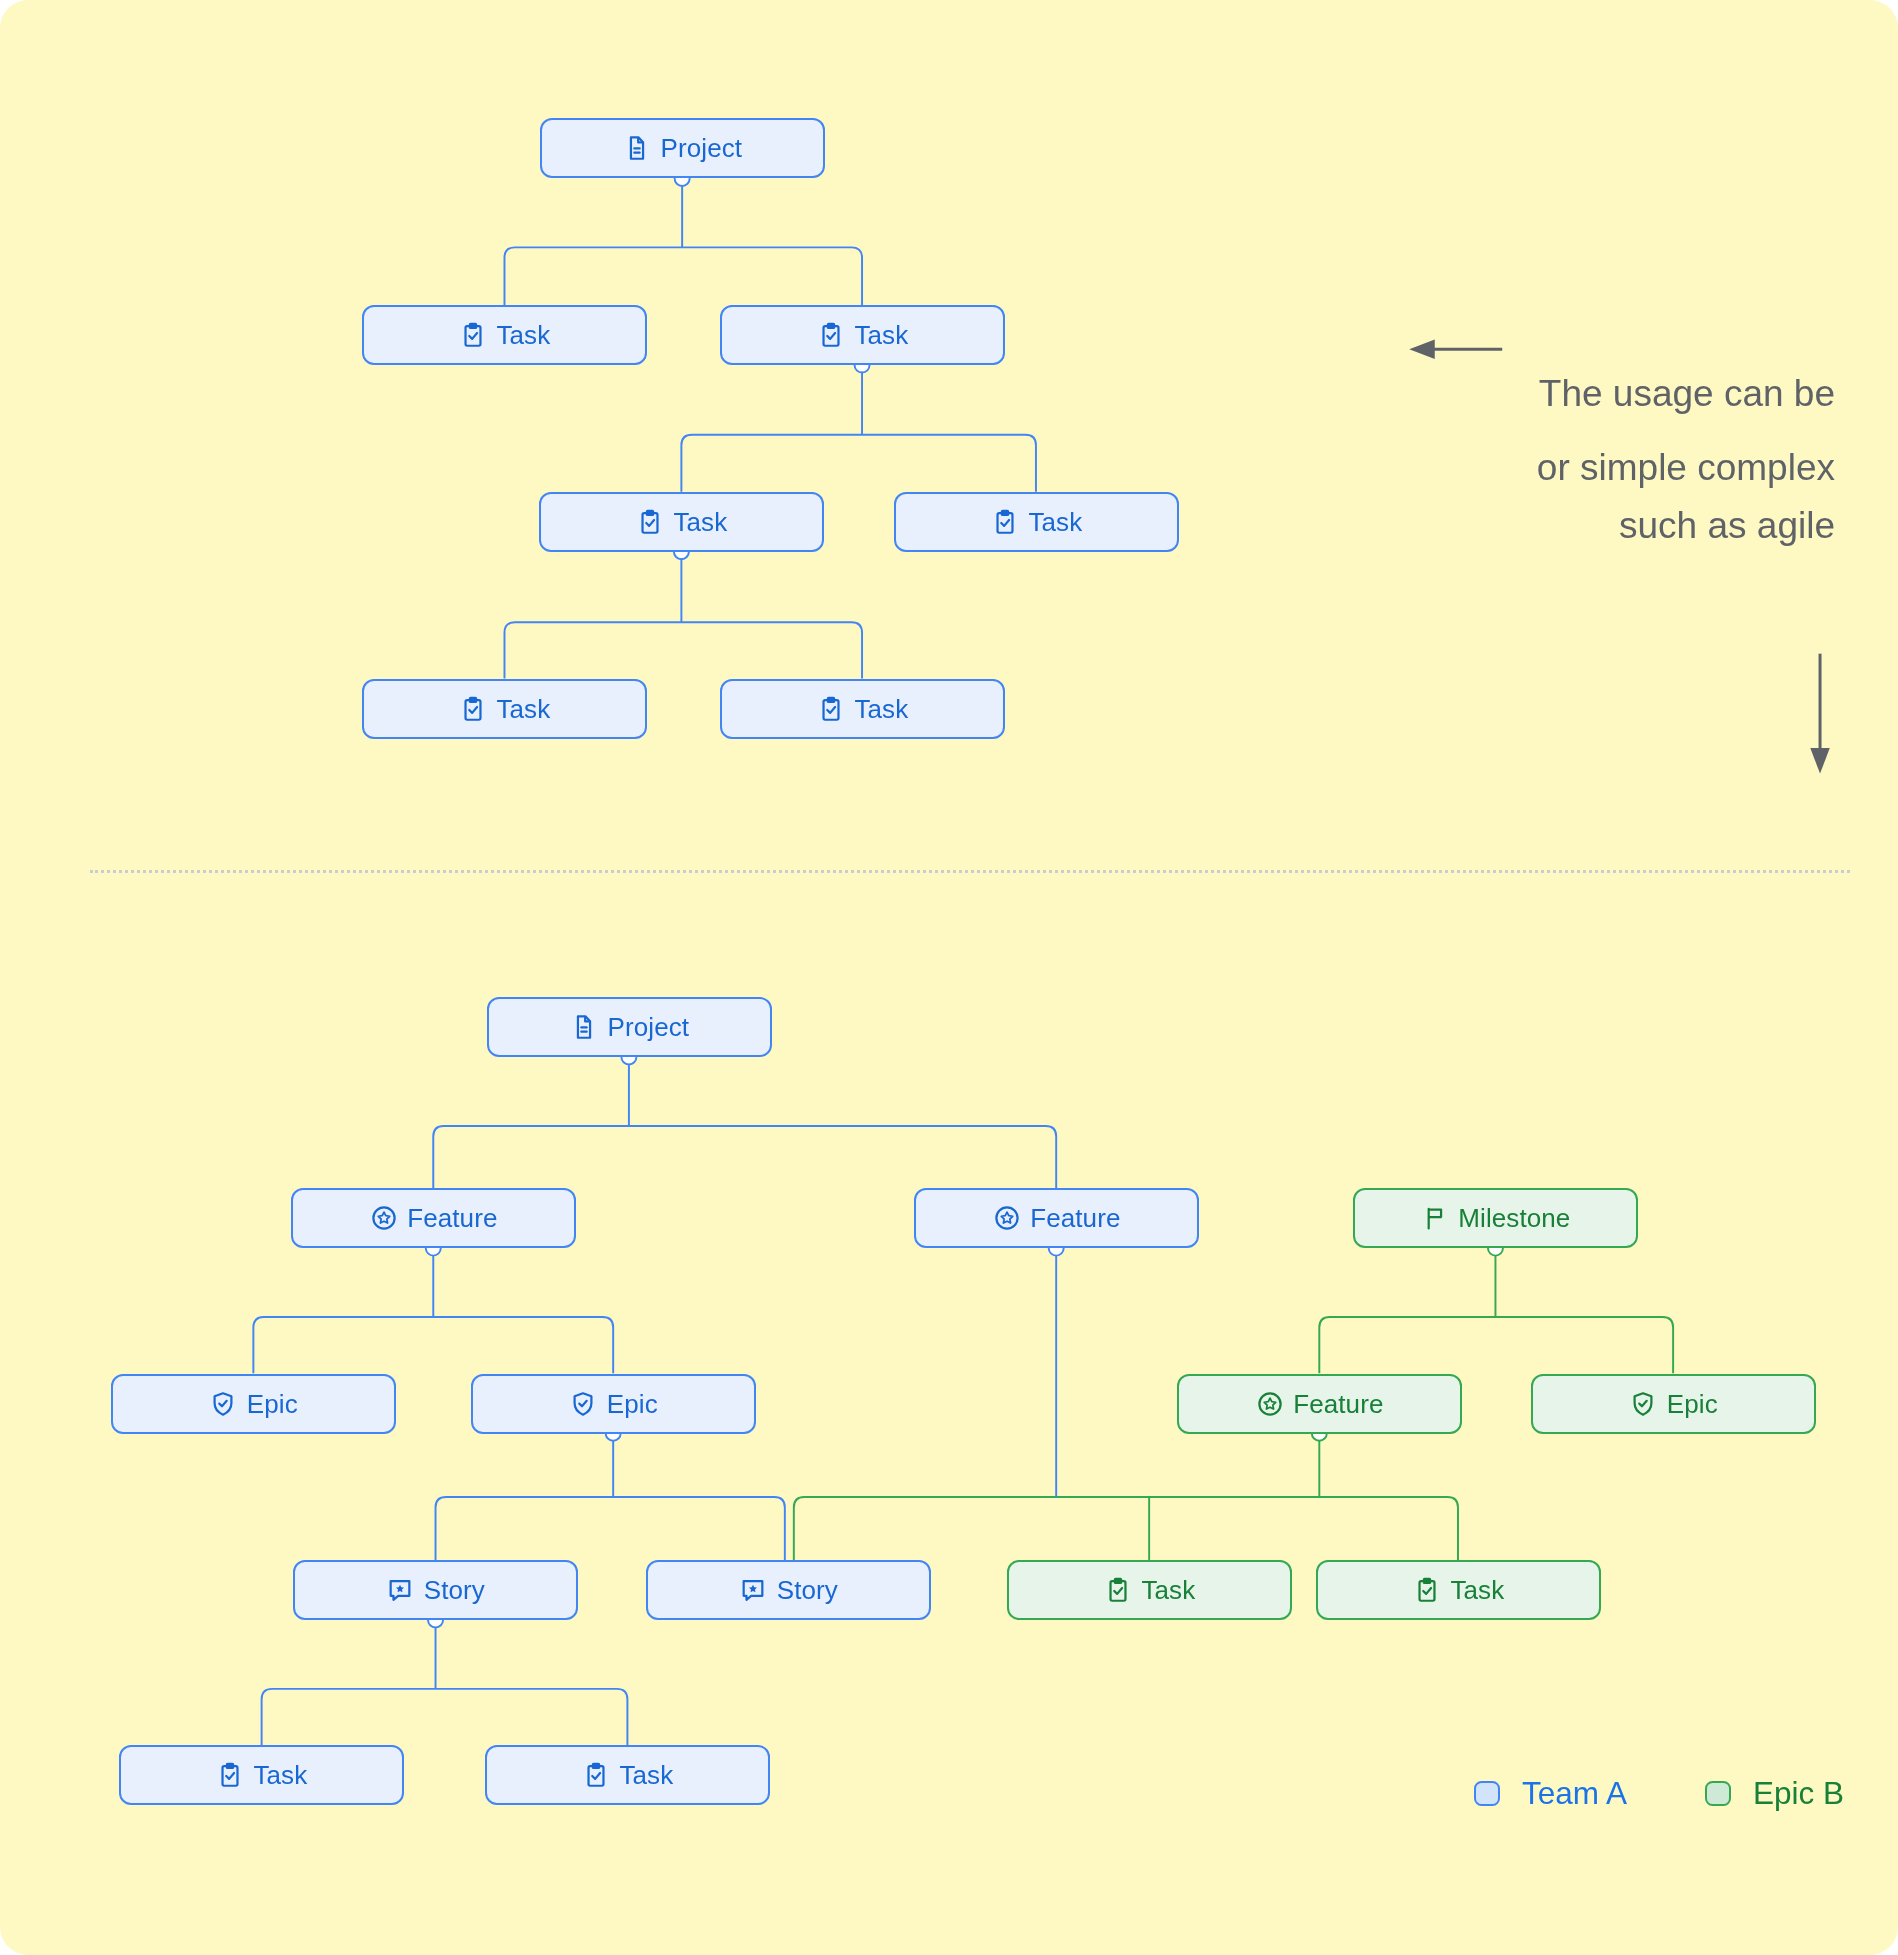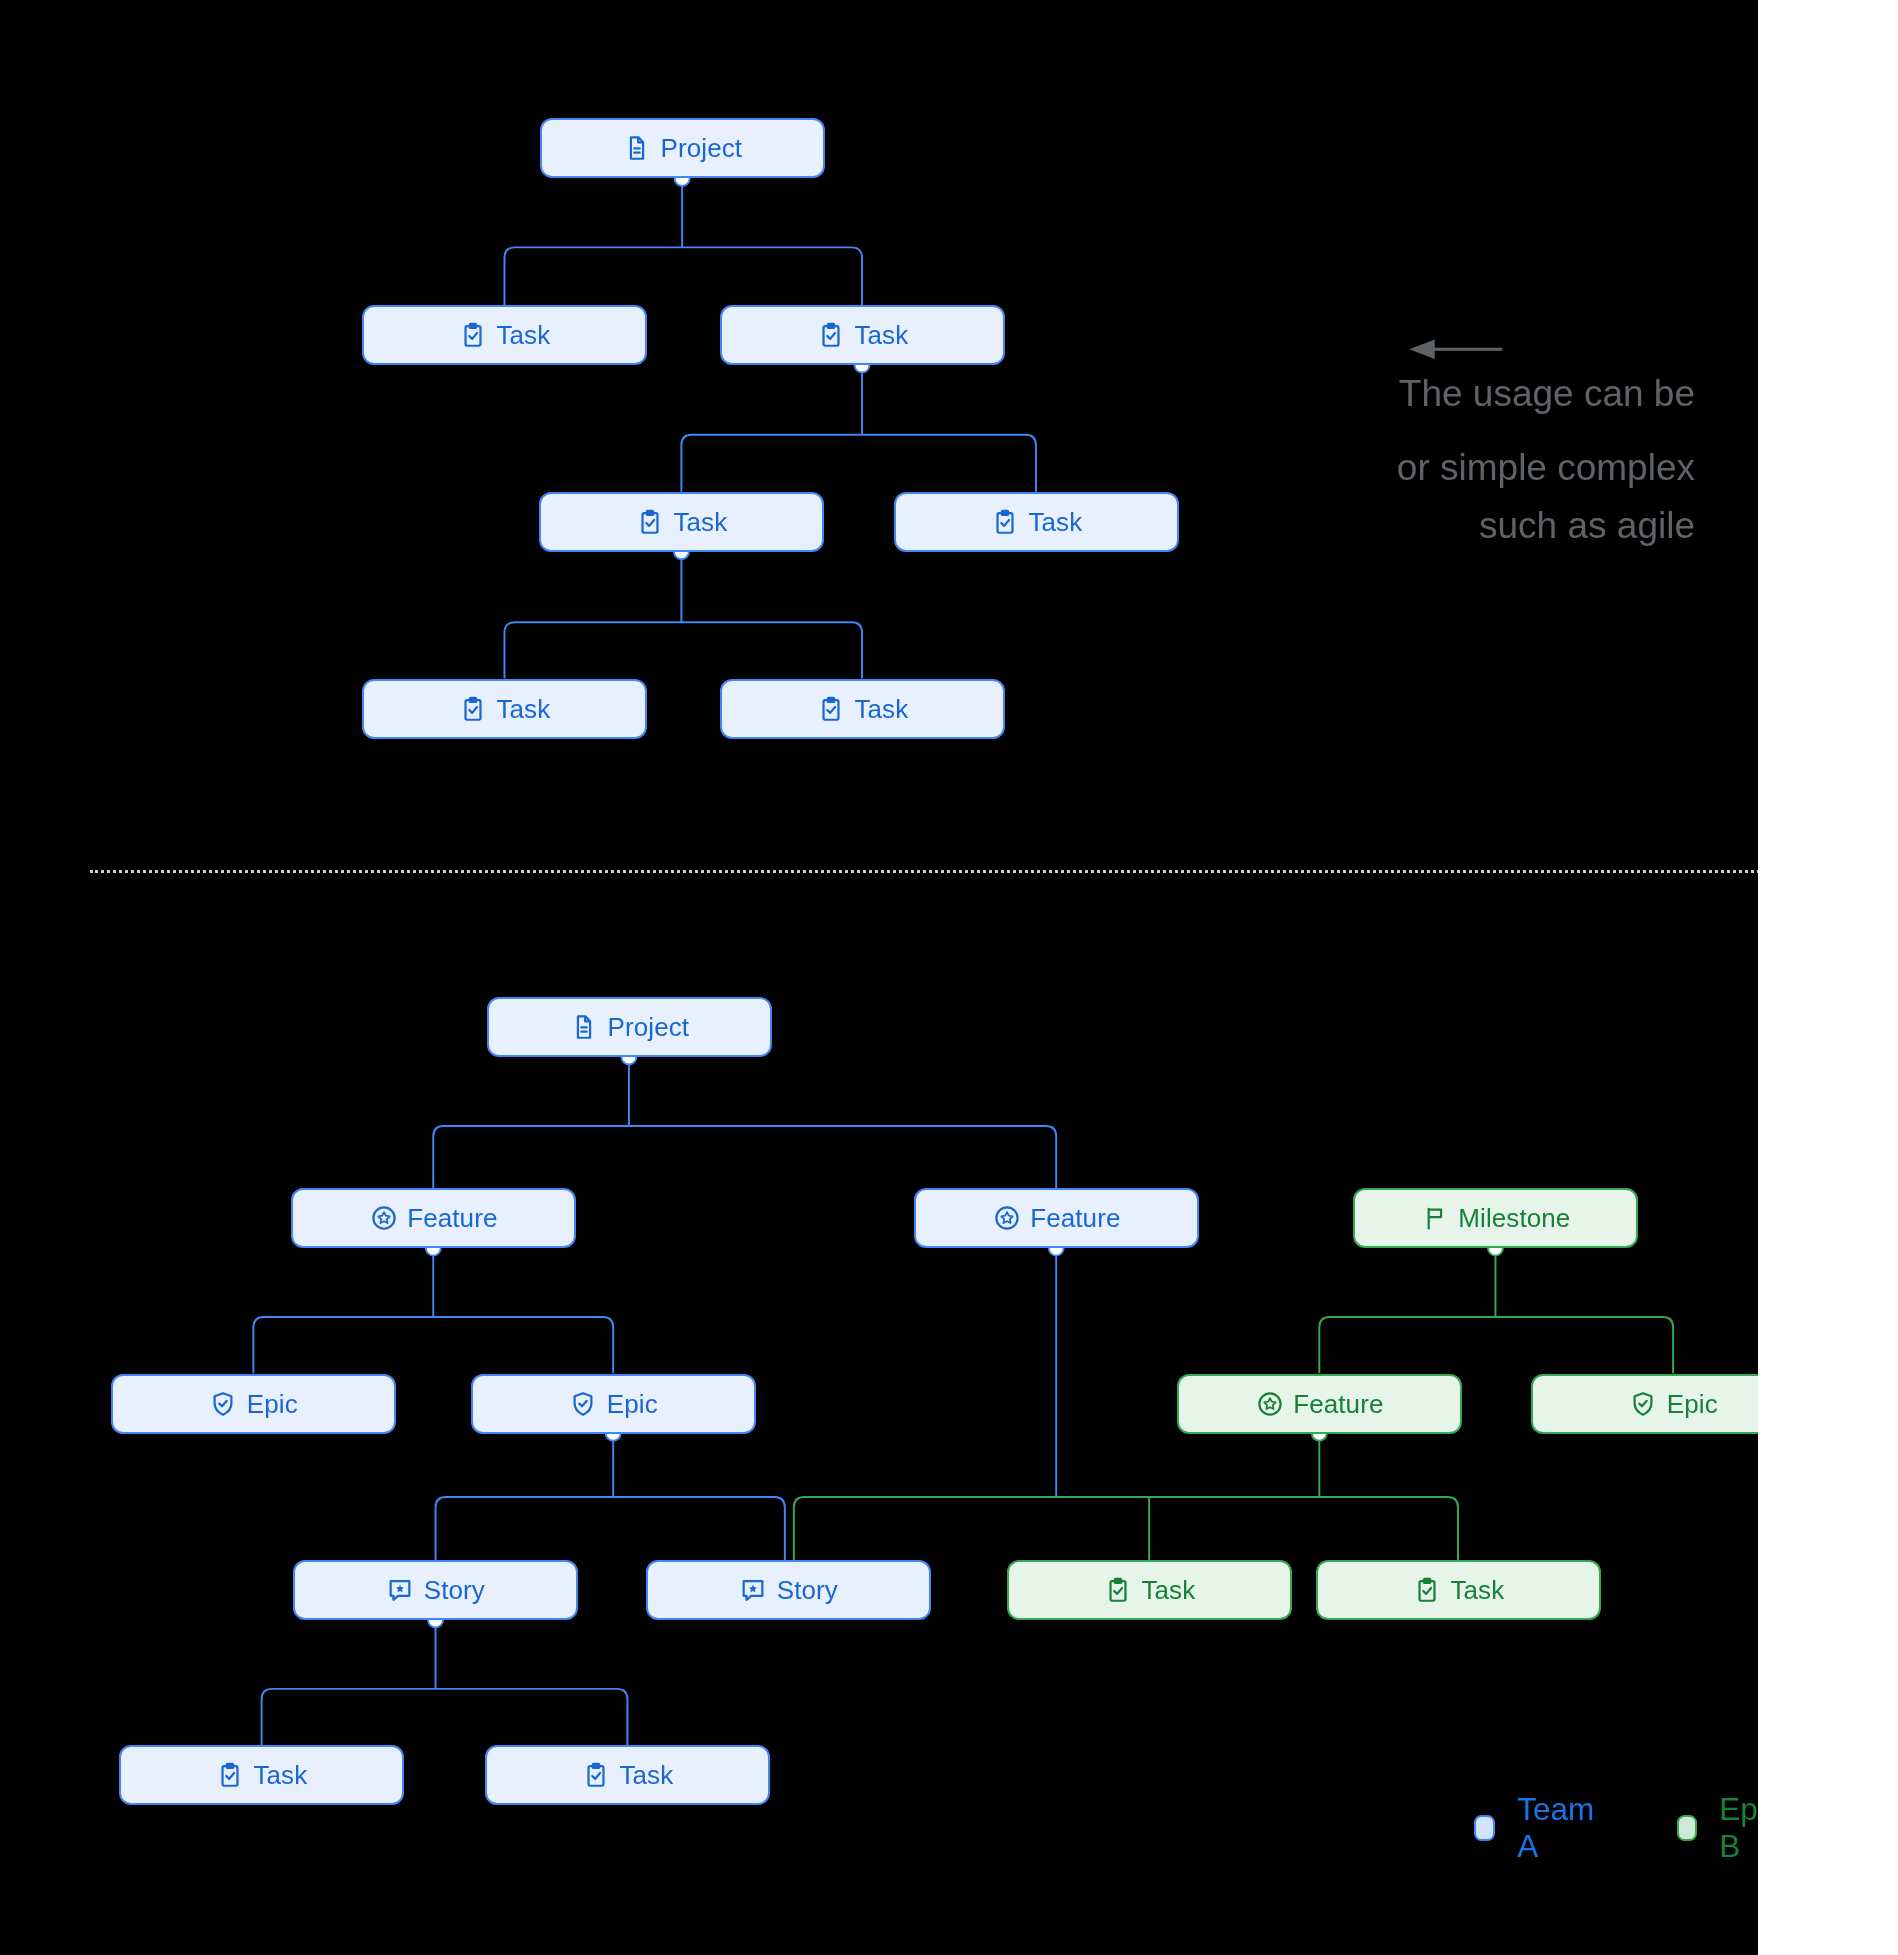--- a/index.html
+++ b/index.html
@@ -1,33 +1,33 @@
 <!DOCTYPE html>
 <html style="font-size:12px"><head>
 <meta charset="utf-8">
 <style>
   html,body{margin:0;padding:0;background:#ffffff;}
   body{font-family:"Liberation Sans", sans-serif;}
-  .stage{position:relative;width:1758px;height:1955px;background:#000000;overflow:hidden;}
+  .stage{position:relative;width:1898px;height:1955px;background:#fef9c3;overflow:hidden;border-radius:28px;}
   #edge-layer{position:absolute;left:0;top:0;width:1898px;height:1955px;}
   #node-layer{position:absolute;left:0;top:0;width:1898px;height:1955px;}
 
   .node{position:absolute;box-sizing:border-box;display:flex;align-items:center;justify-content:center;
         gap:9.7px;border-radius:12px;border:2.2px solid;cursor:pointer;}
   .node .icon{display:flex;align-items:center;justify-content:center;width:28px;height:28px;}
   .node .icon svg{width:28px;height:28px;}
   .node .label{font-size:26px;font-weight:500;letter-spacing:0.1px;}
   .node.team-a{background:#E8F0FE;border-color:#4285F4;color:#1967D2;}
   .node.team-b{background:#E6F4EA;border-color:#34A853;color:#188038;}
 
   .annotation{position:absolute;color:#5F6368;font-size:37px;line-height:58px;text-align:right;
               font-weight:400;white-space:nowrap;}
   .divider{position:absolute;border-top:3px dotted #C9CCD1;height:0;}
 
-  .legend{position:absolute;display:flex;gap:78px;margin-top:16px;}
+  .legend{position:absolute;display:flex;gap:78px;}
   .legend-item{display:flex;align-items:center;gap:22.5px;}
   .legend-swatch{width:25.5px;height:25.5px;border-radius:7.5px;border:2.2px solid;box-sizing:border-box;}
   .legend-item.team-a .legend-swatch{background:#D2E3FC;border-color:#4285F4;}
   .legend-item.team-b .legend-swatch{background:#CEEAD6;border-color:#34A853;}
   .legend-label{font-size:31.5px;font-weight:500;}
   .legend-item.team-a .legend-label{color:#1A73E8;}
   .legend-item.team-b .legend-label{color:#188038;}
 </style>
 </head>
 <body>

